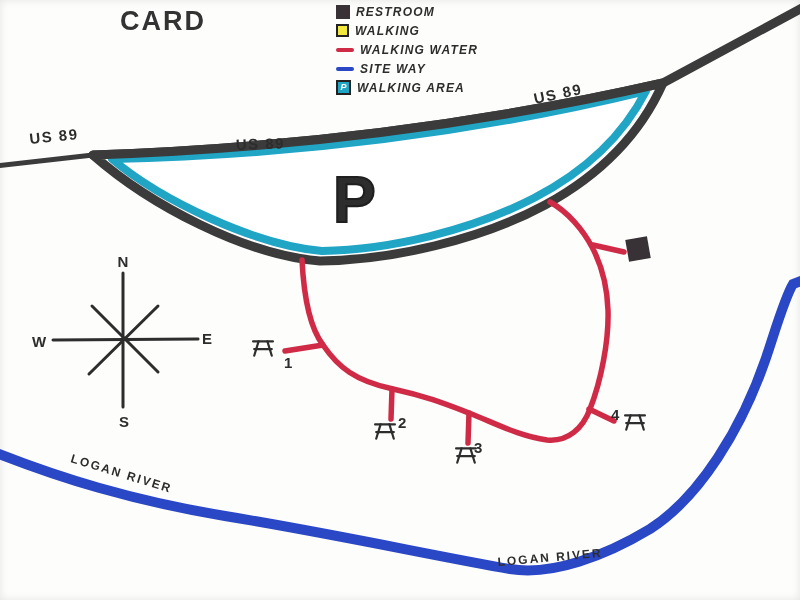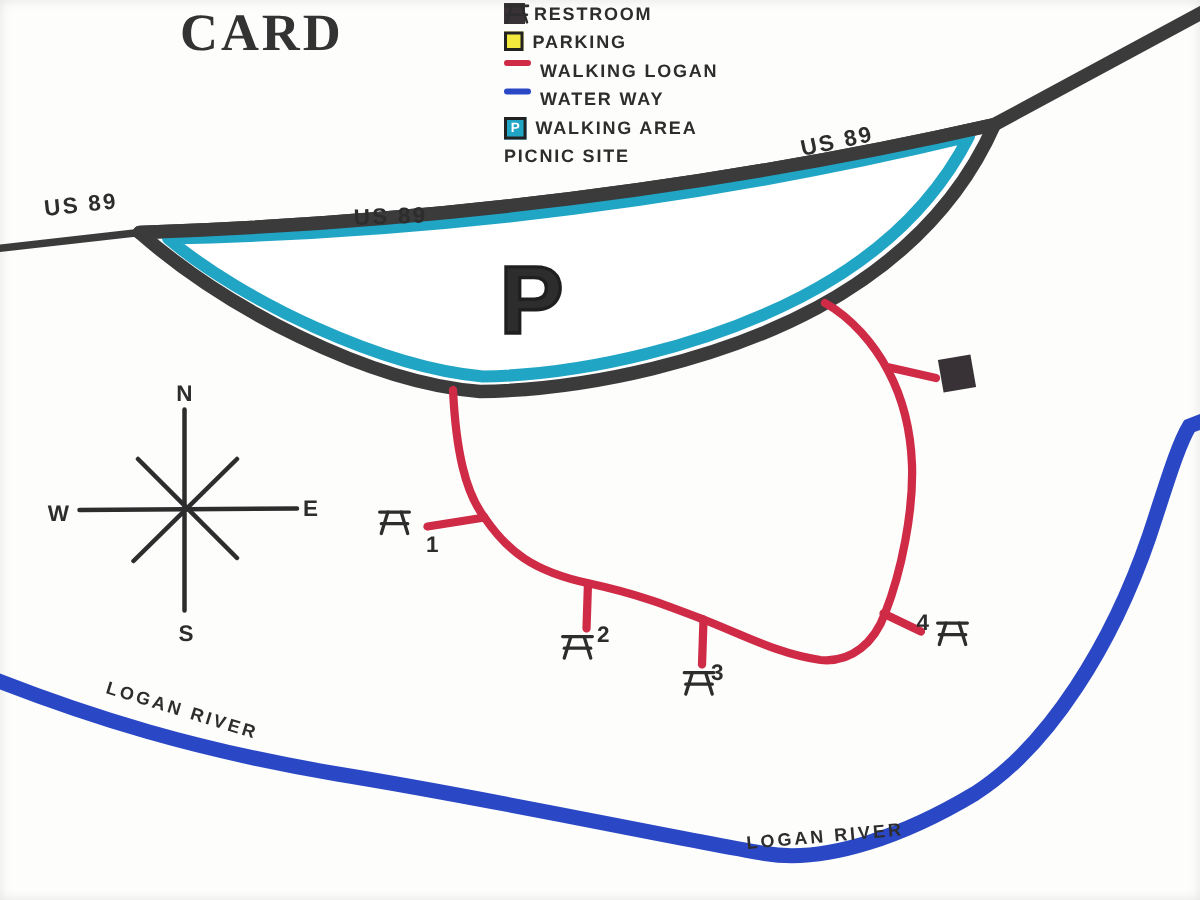--- a/index.html
+++ b/index.html
@@ -6,26 +6,25 @@
   .stage{
     position:relative;width:800px;height:600px;margin:0 auto;
     background:#fdfdfb;overflow:hidden;
     font-family:"Liberation Sans",sans-serif;
     box-shadow:inset 0 0 8px rgba(0,0,0,.10);
   }
   .stage svg{position:absolute;inset:0;}
   svg text{font-family:"Liberation Sans",sans-serif;fill:#2d2d2d;}
   .map-title{
     position:absolute;left:120px;top:6px;color:#333;
-    font-size:35px;line-height:31px;font-weight:600;letter-spacing:2px;
+    font-size:27px;line-height:31px;font-weight:600;letter-spacing:2px;
     white-space:nowrap;
-    font-family:Liberation Serif, serif;
   }
   .legend{position:absolute;left:336px;top:2px;}
-  .lrow{display:flex;align-items:flex-start;gap:6px;height:19px;}
+  .lrow{display:flex;align-items:center;gap:6px;height:19px;font-style:italic;}
   .llabel{font-size:12px;font-weight:700;letter-spacing:1.2px;color:#2d2d2d;white-space:nowrap;}
   .sw{flex:0 0 auto;box-sizing:border-box;}
   .sw-restroom{width:14px;height:14px;background:#383135;}
   .sw-dumpster{width:13px;height:13px;background:#f2e93c;border:2px solid #222;}
   .dash{width:18px;height:4px;border-radius:2px;}
   .dash-red{background:#cf2b47;}
   .dash-blue{background:#2a47c5;}
   .sw-parking{
     width:15px;height:15px;background:#21a5c5;border:2px solid #222;
     display:flex;align-items:center;justify-content:center;
@@ -133,35 +132,29 @@
     <div>CARD</div>
   </div>
 
   <div class="legend">
     <div class="lrow">
       <span class="sw sw-restroom"></span>
       <span class="llabel">RESTROOM</span>
     </div>
     <div class="lrow">
       <span class="sw sw-dumpster"></span>
-      <span class="llabel">PARKING</span>
+      <span class="llabel">WALKING</span>
     </div>
     <div class="lrow">
       <span class="sw dash dash-red"></span>
-      <span class="llabel">WALKING LOGAN</span>
+      <span class="llabel">WALKING WATER</span>
     </div>
     <div class="lrow">
       <span class="sw dash dash-blue"></span>
-      <span class="llabel">WATER WAY</span>
+      <span class="llabel">SITE WAY</span>
     </div>
     <div class="lrow">
       <span class="sw sw-parking">P</span>
       <span class="llabel">WALKING AREA</span>
-    </div>
-    <div class="lrow">
-      <svg width="17" height="14" viewBox="0 0 20 16">
-        <use href="#picnic-table" stroke="#2d2d2d"></use>
-      </svg>
-      <span class="llabel">PICNIC SITE</span>
     </div>
   </div>
 
 </div>
 
 </body></html>

